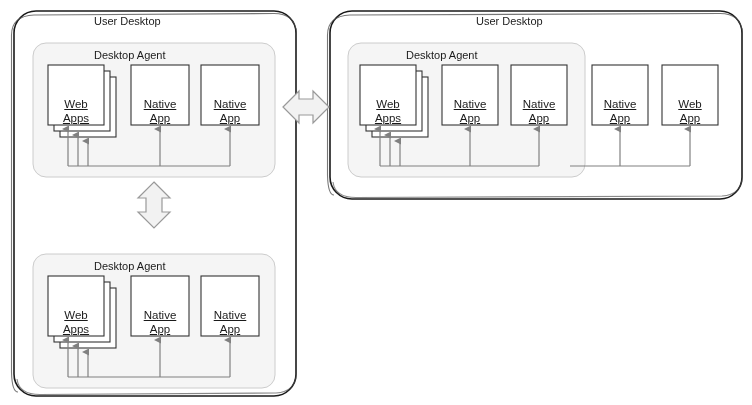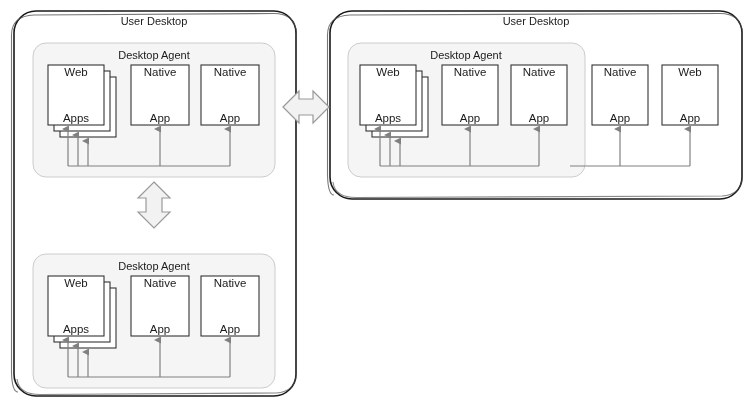--- a/index.html
+++ b/index.html
@@ -18,35 +18,36 @@
     position:absolute;
     left:0; top:0;
     width:752px;
     height:405px;
   }
   .lbl{
     position:absolute;
     color:#1a1a1a;
     font-size:11px;
     line-height:13px;
-    text-align:center;
+    text-align:left;
     white-space:pre;
     pointer-events:none;
   }
   .lbl.sm{font-size:11px;}
   .appbox-lbl{
     position:absolute;
     display:flex;
     flex-direction:column;
     align-items:center;
-    justify-content:space-between;
+    justify-content:flex-end;
     color:#1a1a1a;
     font-size:11.5px;
     line-height:14px;
     text-align:center;
+    text-decoration:underline;
   }
 </style>
 </head>
 <body>
 
 <div id="canvas">
 
 <svg id="diagram" viewBox="0 0 752 405" xmlns="http://www.w3.org/2000/svg">
 
   <defs>

